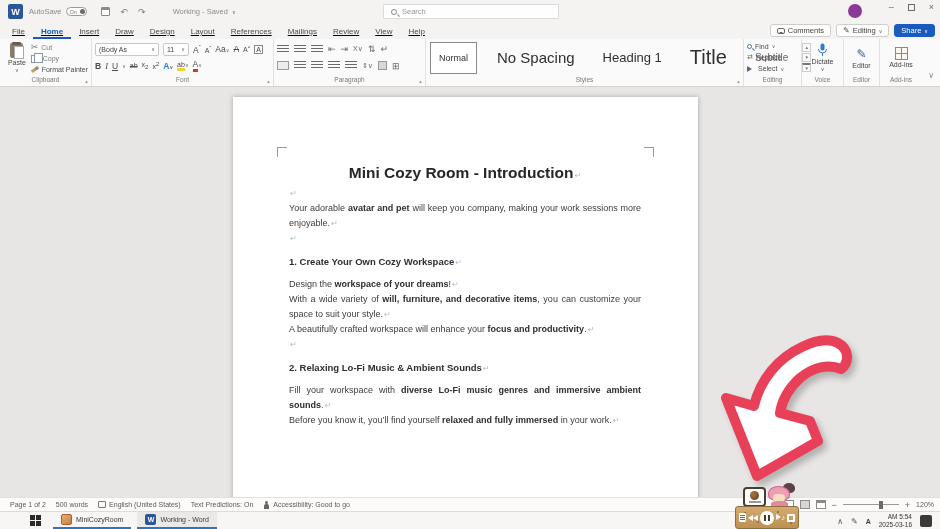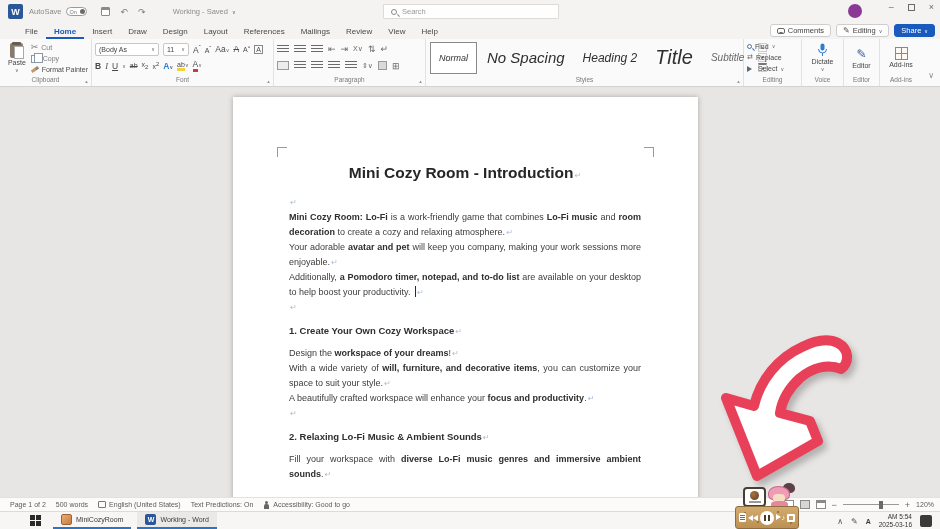--- a/index.html
+++ b/index.html
@@ -78,21 +78,21 @@
      linear-gradient(#b08050 0 0) center/1px 100% no-repeat, #fdf8f2; }
   #collapse { position:absolute; right:6px; bottom:6px; color:#8a8a8a; font-size:8px; }
 
   
   #docarea { position:absolute; left:0; top:88px; width:940px; height:409px; overflow:hidden; }
   #page { position:absolute; left:233px; top:9px; width:465px; height:460px; background:#fff; box-shadow:0 0 5px rgba(0,0,0,.28); }
   .cropmark { position:absolute; width:10px; height:10px; }
   .cm-tl { left:44px; top:50px; border-left:1px solid #9a9a9a; border-top:1px solid #9a9a9a; }
   .cm-tr { right:44px; top:50px; border-right:1px solid #9a9a9a; border-top:1px solid #9a9a9a; }
   #doccontent { position:absolute; left:56px; top:66px; width:352px; color:#3c3c3c; font-size:9px; line-height:15px; }
-  #doctitle { font-size:15.5px; font-weight:bold; color:#262626; text-align:center; line-height:20px; margin-bottom:9px; }
+  #doctitle { font-size:15.5px; font-weight:bold; color:#262626; text-align:center; line-height:20px; margin-bottom:0; }
   .para { text-align:justify; }
   .para.empty { height:15px; }
   .para.heading { font-weight:bold; color:#262626; font-size:9.5px; margin-top:8px; margin-bottom:7px; text-align:left; }
   .b { font-weight:bold; color:#2e2e2e; }
   .pmark { color:#a9bed6; font-size:8px; margin-left:1px; font-weight:normal; }
   .cursor { display:inline-block; width:1px; height:11px; background:#2a2a2a; vertical-align:-2px; margin-left:2px; }
 
   
   #bigarrow { position:absolute; left:698px; top:328px; z-index:4; filter:drop-shadow(4px 5px 3px rgba(80,80,80,.35)); }
 
@@ -176,21 +176,21 @@
     </div>
     <div class="avatar"></div>
     <div class="winbtns">
       <span>–</span>
       <span class="maxbox"></span>
       <span>×</span>
     </div>
   </div>
 
   <div id="tabrow">
-    <div id="tabs" style="display:flex; margin-left:17px;">
+    <div id="tabs" style="display:flex; margin-left:4px;text-decoration:underline;">
         <span class="tab">File</span>
         <span class="tab active">Home</span>
         <span class="tab">Insert</span>
         <span class="tab">Draw</span>
         <span class="tab">Design</span>
         <span class="tab">Layout</span>
         <span class="tab">References</span>
         <span class="tab">Mailings</span>
         <span class="tab">Review</span>
         <span class="tab">View</span>
@@ -298,24 +298,24 @@
           <span class="pic" style="width:9px;height:9px;background:#d9d9d9;border:1px solid #999"></span>
           <span class="pic">⊞</span>
         </div>
       </div>
       <div class="g-label">Paragraph</div>
       <span class="launcher">▸</span>
     </div>
 
     <div class="rgroup" style="width:318px">
       <div class="g-body stylesgal">
-        <div id="stylesgal" style="display:flex; align-items:flex-start; gap:2px;font-style:italic;">
+        <div id="stylesgal" style="display:flex; align-items:flex-start; gap:12px;">
             <span class="styleitem st0 selected">Normal</span>
             <span class="styleitem st1">No Spacing</span>
-            <span class="styleitem st3">Heading 2</span>
+            <span class="styleitem st2">Heading 1</span>
             <span class="styleitem st4">Title</span>
             <span class="styleitem st5">Subtitle</span>
           </div>
         <div class="galscroll">
           <span>▲</span>
           <span>▼</span>
           <span style="border-top:2px solid #777">▼</span>
         </div>
       </div>
       <div class="g-label">Styles</div>
@@ -380,31 +380,30 @@
     <span id="collapse">∨</span>
   </div>
 
   <div id="docarea">
     <div id="page">
       <span class="cropmark cm-tl"></span>
       <span class="cropmark cm-tr"></span>
       <div id="doccontent">
         <div id="doctitle"><span>Mini Cozy Room - Introduction</span><span class="pmark">↵</span></div>
       <div class="para empty"><span class="pmark">↵</span></div>
-          <div class="para body"><span class="b">Mini Cozy Room: Lo-Fi</span><span> is a work-friendly game that combines </span><span class="b">Lo-Fi music</span><span> and </span><span class="b">room decoration</span><span> to create a cozy and relaxing atmosphere.</span><span class="pmark">↵</span></div>
           <div class="para body"><span>Your adorable </span><span class="b">avatar and pet</span><span> will keep you company, making your work sessions more enjoyable.</span><span class="pmark">↵</span></div>
-          <div class="para body"><span>Additionally, </span><span class="b">a Pomodoro timer, notepad, and to-do list</span><span> are available on your desktop to help boost your productivity. </span><span class="cursor"></span><span class="pmark">↵</span></div>
           <div class="para empty"><span class="pmark">↵</span></div>
           <div class="para heading"><span class="b">1. Create Your Own Cozy Workspace</span><span class="pmark">↵</span></div>
           <div class="para body"><span>Design the </span><span class="b">workspace of your dreams</span><span>!</span><span class="pmark">↵</span></div>
           <div class="para body"><span>With a wide variety of </span><span class="b">will, furniture, and decorative items</span><span>, you can customize your space to suit your style.</span><span class="pmark">↵</span></div>
           <div class="para body"><span>A beautifully crafted workspace will enhance your </span><span class="b">focus and productivity</span><span>.</span><span class="pmark">↵</span></div>
           <div class="para empty"><span class="pmark">↵</span></div>
           <div class="para heading"><span class="b">2. Relaxing Lo-Fi Music &amp; Ambient Sounds</span><span class="pmark">↵</span></div>
           <div class="para body"><span>Fill your workspace with </span><span class="b">diverse Lo-Fi music genres and immersive ambient sounds</span><span>.</span><span class="pmark">↵</span></div>
+          <div class="para body"><span>Before you know it, you’ll find yourself </span><span class="b">relaxed and fully immersed</span><span> in your work.</span><span class="pmark">↵</span></div>
         </div>
     </div>
   </div>
 
   <svg id="bigarrow" width="170" height="165" viewBox="0 0 170 165">
     <path d="M 59 148
              L 28 70
              L 56 78
              C 62 52 80 30 104 19
              C 116 13 130 10 140 15

